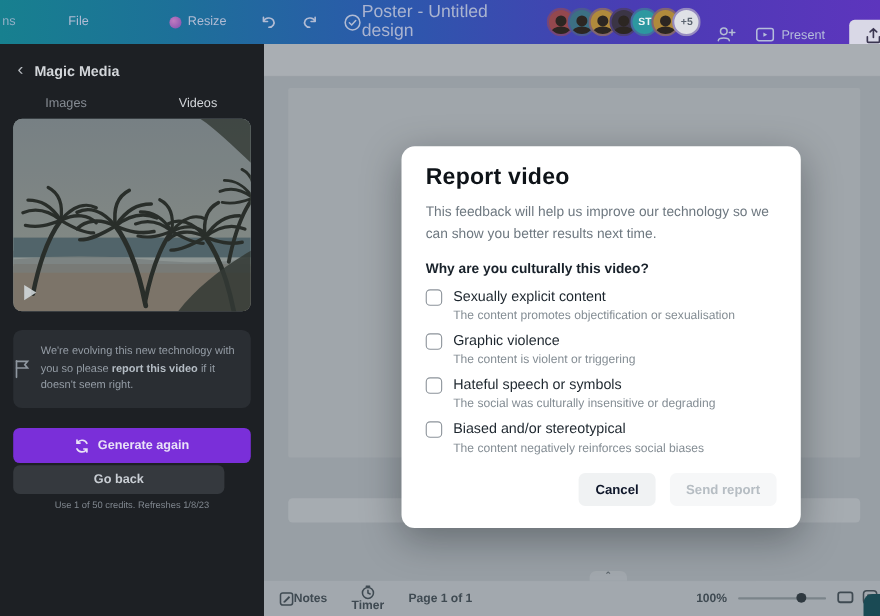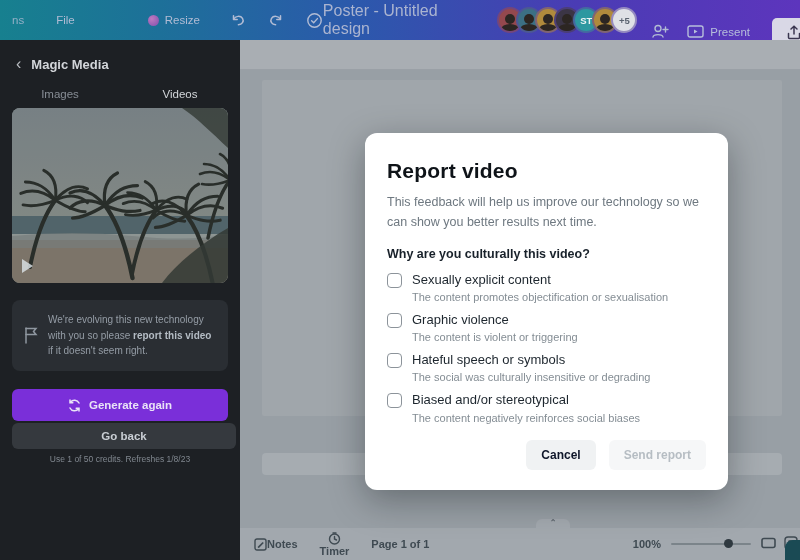--- a/index.html
+++ b/index.html
@@ -4,22 +4,22 @@
 <style>
   * { margin:0; padding:0; box-sizing:border-box; }
   html,body { width:800px; height:560px; overflow:hidden; }
   body { font-family:"Liberation Sans", sans-serif; position:relative; background:#989fa5; }
 
   
   .topbar { position:absolute; top:0; left:0; width:800px; height:40px;
     background:linear-gradient(90deg,#17808f 0%,#1d7099 20%,#2c58ac 45%,#4a3cb4 72%,#5d35bd 100%);
     display:flex; align-items:center; overflow:hidden; color:#b2bcd4; font-size:11.5px; }
   .tb-item { display:flex; align-items:center; gap:6px; white-space:nowrap; cursor:default; }
-  .tb-frag { margin-left:12px; opacity:.8; }
-  .tb-file { margin-left:32px;text-align:right; }
+  .tb-frag { margin-left:2px; opacity:.8; }
+  .tb-file { margin-left:48px;text-align:right; }
   .tb-resize { margin-left:36px;padding-left:37px; }
   .pro-dot { width:11px; height:11px; border-radius:50%;
     background:radial-gradient(circle at 35% 35%, #c07ac0, #7e4fae); }
   .tb-icons { display:flex; align-items:center; gap:22px; margin-left:30px; }
   .tb-icons svg { display:block; }
   .spacer { flex:1; }
   .doc-title { font-size:16px; color:#aab4d0; margin-right:14px; }
   .avatars { display:flex; align-items:center; margin-right:14px; }
   .avatar { width:26px; height:26px; border-radius:50%; border:2px solid rgba(90,70,160,.55);
     margin-left:-7px; position:relative; overflow:hidden; flex:none; }
@@ -46,28 +46,28 @@
   .sb-tab.active { color:#d3d6da; }
   .tab-underline { position:absolute; bottom:0; left:118px; width:104px; height:3px;
     background:#6c39cf; border-radius:2px; }
   .thumb { position:absolute; top:68px; left:12px; width:216px; height:175px;
     border-radius:8px; overflow:hidden; background:#808c8e; }
   .thumb svg { display:block; }
   .play-btn { position:absolute; left:10px; bottom:10px; width:0; height:0;
     border-left:11px solid rgba(215,222,226,.85); border-top:7px solid transparent;
     border-bottom:7px solid transparent; cursor:pointer; }
   .notice { position:absolute; top:260px; left:12px; width:216px; background:#2a2e33;
-    border-radius:8px; padding:12px 12px 12px 11px; display:flex; gap:9px; }
+    border-radius:8px; padding:12px 12px 12px 0; display:flex; gap:9px; }
   .notice-text { font-size:10px; line-height:1.55; color:#959da6; }
   .notice-text b { color:#b4bcc4; }
   .gen-btn { position:absolute; top:349px; left:12px; width:216px; height:32px;
     background:#7a2fd9; border:none; border-radius:6px; color:#e9e3f7; font-size:11.5px;
     font-weight:bold; display:flex; align-items:center; justify-content:center; gap:8px; cursor:pointer;
     font-family:"Liberation Sans", sans-serif; }
-  .goback-btn { position:absolute; top:383px; left:12px; width:224px; height:26px;
+  .goback-btn { position:absolute; top:383px; left:12px; width:192px; height:26px;
     background:#35393e; border:none; border-radius:6px; color:#c9ced4; font-size:11.5px;
     font-weight:bold; cursor:pointer; font-family:"Liberation Sans", sans-serif; }
   .credits { position:absolute; top:414px; left:0; width:240px; text-align:center;
     font-size:8.5px; color:#80878f; }
 
   
   .canvas { position:absolute; top:40px; left:240px; right:0; bottom:32px; background:#989fa5; }
   .ctx-toolbar { position:absolute; top:0; left:0; right:0; height:30px; background:#a9aeb3;
     border-bottom:1px solid #9aa0a6; }
   .page { position:absolute; top:40px; left:22px; right:18px; bottom:112px; background:#a0a6ab; border-radius:2px; }
@@ -88,21 +88,21 @@
   .zoom-group { display:flex; align-items:center; gap:10px; margin-right:10px; }
   .zoom-label { font-weight:bold; }
   .slider { position:relative; width:80px; height:2px; background:#7b848a; border-radius:1px; cursor:pointer; }
   .slider .thumb-dot { position:absolute; top:-4px; left:66%; width:9px; height:9px; border-radius:50%; background:#2f3940; }
   .bb-icons { display:flex; align-items:center; gap:8px; margin-right:2px; }
   .help-corner { position:absolute; right:-13px; bottom:-8px; width:28px; height:28px;
     border-radius:8px; background:#1a4a54; }
 
   
   .modal { position:absolute; left:365px; top:133px; width:363px; background:#ffffff;
-    border-radius:12px; box-shadow:0 10px 35px rgba(10,14,18,.35); padding:26px 22px 20px 22px; z-index:10; }
+    border-radius:12px; box-shadow:0 10px 35px rgba(10,14,18,.35); padding:16px 22px 20px 22px; z-index:10; }
   .m-title { font-size:21px; font-weight:bold; color:#0e1318; letter-spacing:.2px; }
   .m-desc { margin-top:10px; font-size:12.5px; line-height:1.58; color:#6e7880; }
   .m-question { margin-top:14px; font-size:12.5px; font-weight:bold; color:#18212a; }
   .m-options { margin-top:11px; display:flex; flex-direction:column; gap:9px; }
   .m-row { display:flex; gap:10px; }
   .cb { width:15px; height:15px; border:1.5px solid #8c939a; border-radius:4px;
     background:#fff; flex:none; margin-top:1px; cursor:pointer; }
   .m-row-label { font-size:13px; color:#1d262e; line-height:1.25; }
   .m-row-sub { font-size:11px; color:#848d94; margin-top:3px; }
   .m-actions { margin-top:16px; display:flex; justify-content:flex-end; gap:13px; }

